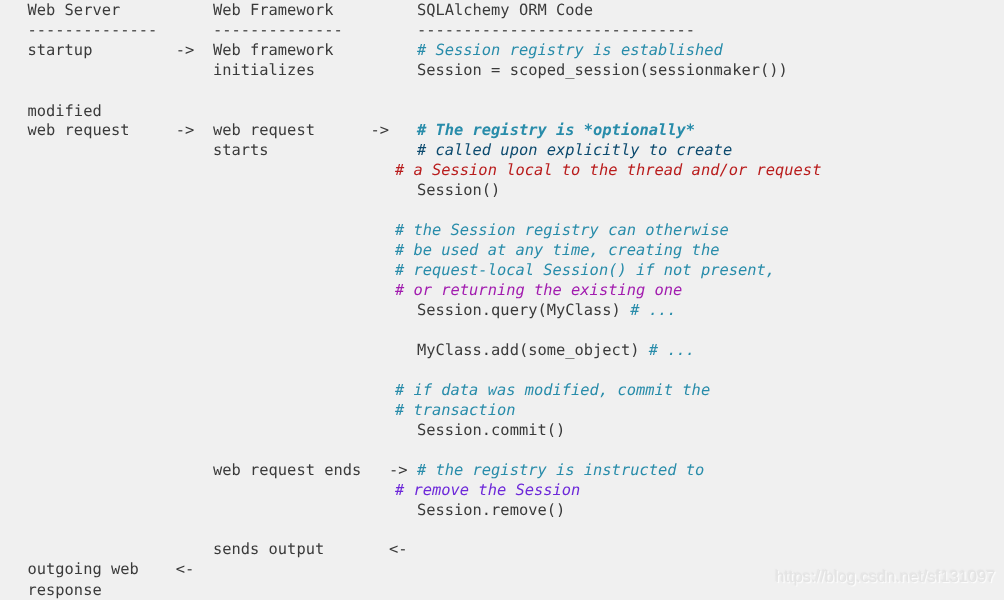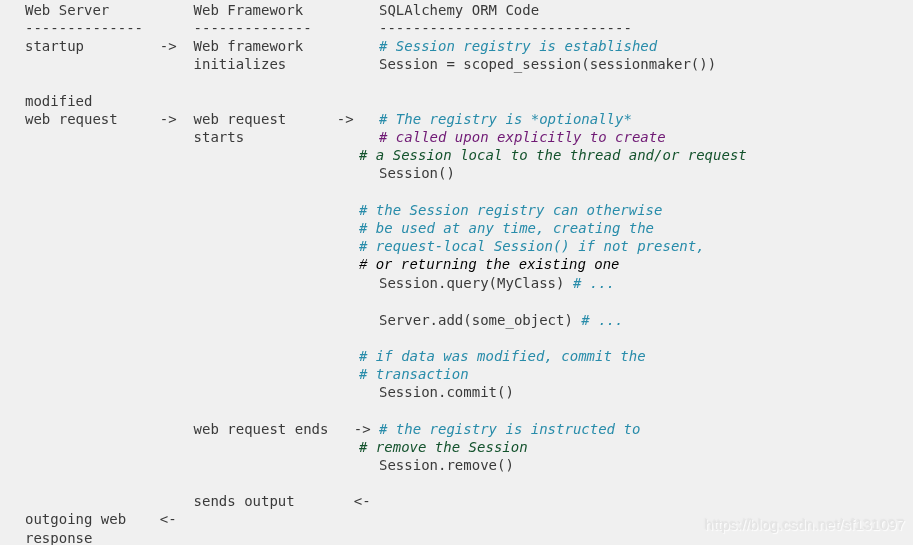--- a/index.html
+++ b/index.html
@@ -44,39 +44,39 @@
 </style>
 </head>
 <body style="background: rgb(240, 240, 240);">
 
 <pre class="code-block" style="color: rgb(58, 58, 58);"><span><span class="plain">Web Server          Web Framework         SQLAlchemy ORM Code</span></span>
 <span><span class="plain">--------------      --------------        ------------------------------</span></span>
 <span><span class="plain">startup         -&gt;  Web framework         </span><span class="comment" style="color: rgb(40, 140, 170); text-align: right;"># Session registry is established</span></span>
 <span>                    <span class="plain">initializes           Session = scoped_session(sessionmaker())</span></span>
 <span></span>
 <span><span class="plain">modified</span></span>
-<span><span class="plain">web request     -&gt;  web request      -&gt;   </span><span class="comment" style="color: rgb(40, 140, 170);"># The registry is *optionally*</span></span>
-<span>                    <span class="plain">starts                </span><span class="comment" style="color: #701a75;"># called upon explicitly to create</span></span>
-<span>                                          <span class="comment" style="color: #14532d;"># a Session local to the thread and/or request</span></span>
+<span><span class="plain">web request     -&gt;  web request      -&gt;   </span><span class="comment" style="color: rgb(40, 140, 170); font-weight: bold;"># The registry is *optionally*</span></span>
+<span>                    <span class="plain">starts                </span><span class="comment" style="color: #0c4a6e;"># called upon explicitly to create</span></span>
+<span>                                          <span class="comment" style="color: #b91c1c;"># a Session local to the thread and/or request</span></span>
 <span>                                          <span class="plain">Session()</span></span>
 <span></span>
 <span>                                          <span class="comment" style="color: rgb(40, 140, 170);"># the Session registry can otherwise</span></span>
 <span>                                          <span class="comment" style="color: rgb(40, 140, 170);"># be used at any time, creating the</span></span>
 <span>                                          <span class="comment" style="color: rgb(40, 140, 170); margin-top: 22px;"># request-local Session() if not present,</span></span>
-<span>                                          <span class="comment" style="color: #000000; font-family: Liberation Mono, monospace;"># or returning the existing one</span></span>
+<span>                                          <span class="comment" style="color: #a21caf;"># or returning the existing one</span></span>
 <span>                                          <span class="plain">Session.query(MyClass) </span><span class="comment" style="color: rgb(40, 140, 170);"># ...</span></span>
 <span></span>
-<span>                                          <span class="plain">Server.add(some_object) </span><span class="comment" style="color: rgb(40, 140, 170);"># ...</span></span>
+<span>                                          <span class="plain">MyClass.add(some_object) </span><span class="comment" style="color: rgb(40, 140, 170);"># ...</span></span>
 <span></span>
 <span>                                          <span class="comment" style="color: rgb(40, 140, 170);"># if data was modified, commit the</span></span>
 <span>                                          <span class="comment" style="color: rgb(40, 140, 170);"># transaction</span></span>
 <span>                                          <span class="plain">Session.commit()</span></span>
 <span></span>
 <span>                    <span class="plain">web request ends   -&gt; </span><span class="comment" style="color: rgb(40, 140, 170);"># the registry is instructed to</span></span>
-<span>                                          <span class="comment" style="color: #14532d; text-align: center;"># remove the Session</span></span>
+<span>                                          <span class="comment" style="color: #6d28d9; text-align: center;"># remove the Session</span></span>
 <span>                                          <span class="plain">Session.remove()</span></span>
 <span></span>
 <span>                    <span class="plain">sends output       &lt;-</span></span>
 <span><span class="plain">outgoing web    &lt;-</span></span>
 <span><span class="plain">response</span></span>
 </pre>
 
 <div class="watermark">https://blog.csdn.net/sf131097</div>
 
 </body></html>

